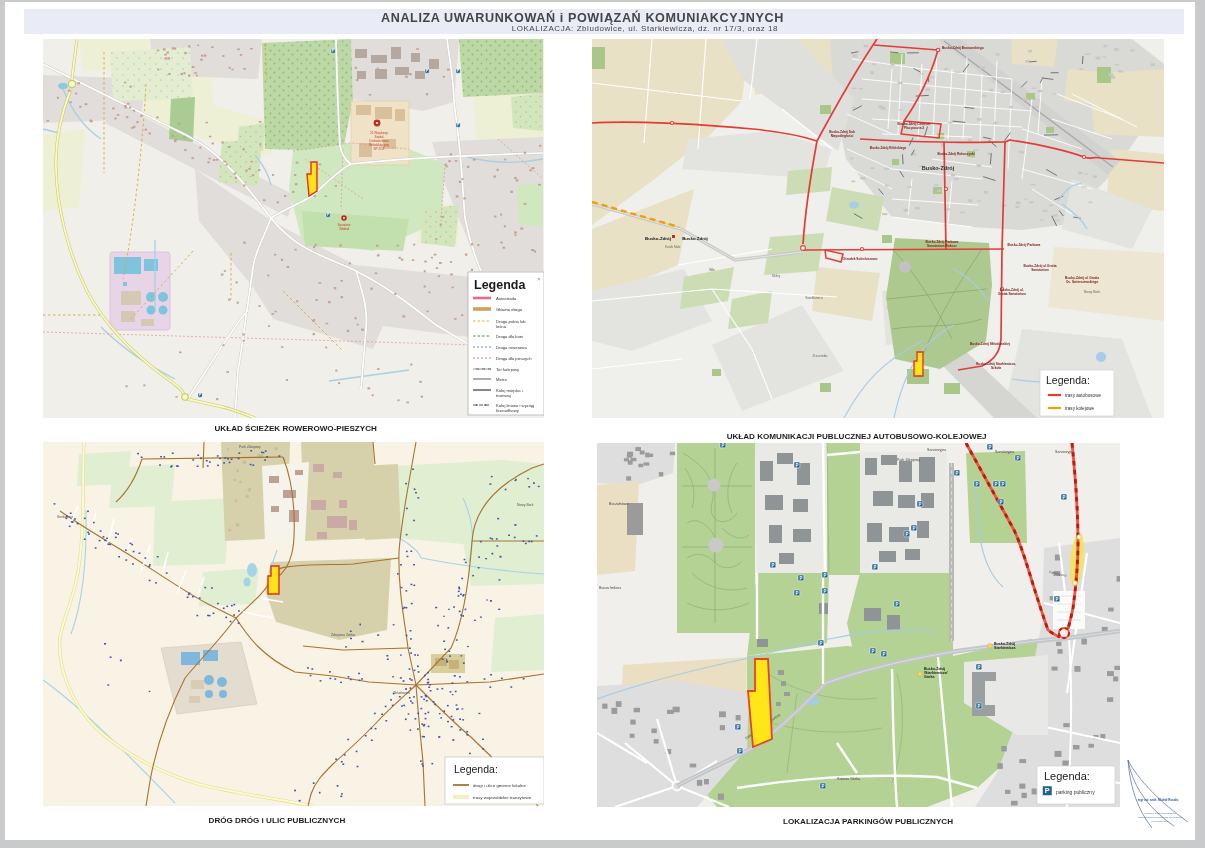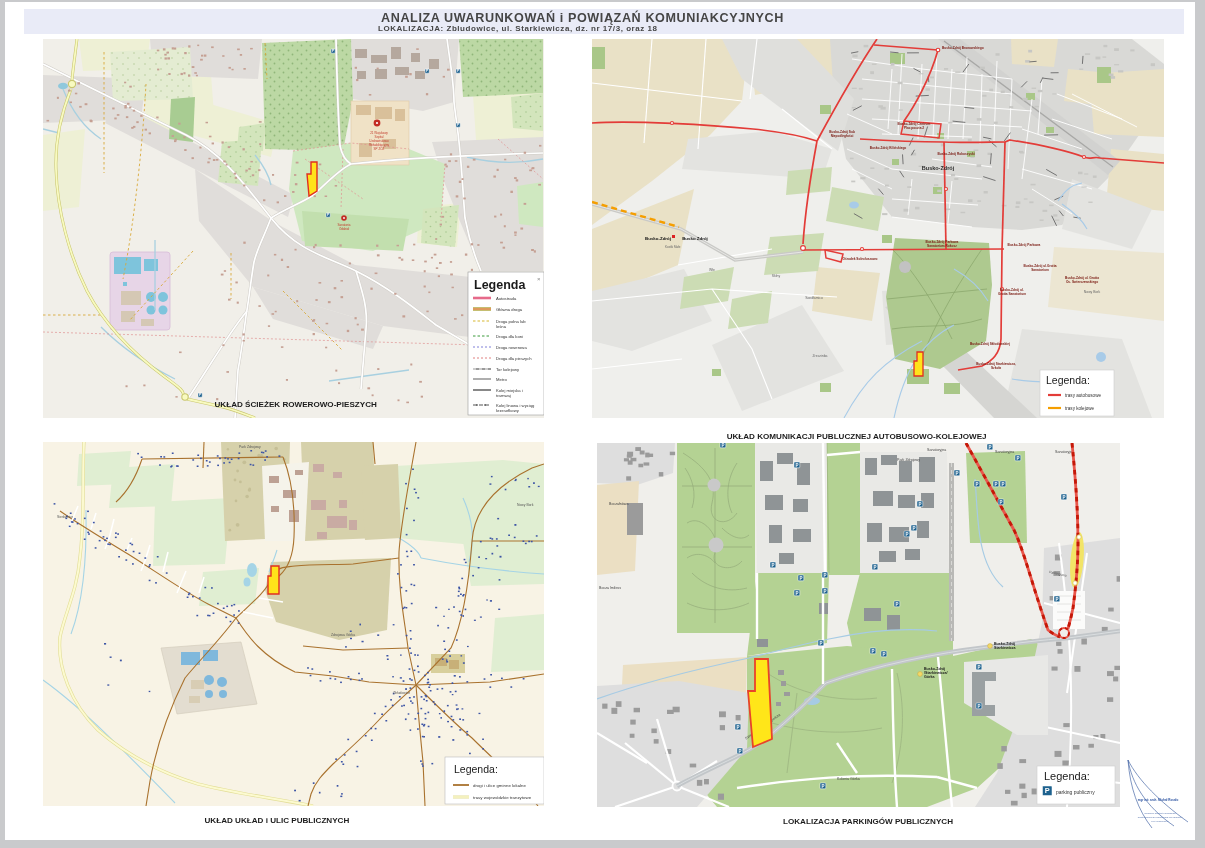--- a/index.html
+++ b/index.html
@@ -9,21 +9,21 @@
 svg{display:block;}
 svg text{font-family:"Liberation Sans",sans-serif;}
 </style></head><body>
 
 <div id="page"></div>
 
 <div class="abs" style="left:24px;top:9px;width:1160px;height:25px;background:#e9ebf7;"></div>
 
 <div class="abs" style="left:381px;top:11px;width:400px;text-align:center;font-weight:bold;font-size:12.6px;letter-spacing:0.6px;color:#454545;white-space:nowrap;">ANALIZA UWARUNKOWAŃ i POWIĄZAŃ KOMUNIAKCYJNYCH</div>
 
-<div class="abs" style="left:378px;top:23.5px;width:400px;text-align:left;font-weight:bold;font-size:8px;letter-spacing:0.55px;color:#454545;white-space:nowrap;">LOKALIZACJA: Zbludowice, ul. Starkiewicza, dz. nr 17/3, oraz 18</div>
+<div class="abs" style="left:378px;top:23.5px;width:400px;text-align:right;font-weight:normal;font-size:8px;letter-spacing:0.55px;color:#454545;white-space:nowrap;">LOKALIZACJA: Zbludowice, ul. Starkiewicza, dz. nr 17/3, oraz 18</div>
 <svg class="abs" style="left:43px;top:39px;" width="501" height="379" viewBox="0 0 501 379">
     <defs>
       <pattern id="m1f" width="9" height="9" patternUnits="userSpaceOnUse">
         <rect width="9" height="9" fill="#bcd8a4"></rect>
         <circle cx="2.5" cy="2.5" r="0.9" fill="#90b67a"></circle>
         <circle cx="6.5" cy="6.5" r="0.9" fill="#90b67a"></circle>
       </pattern>
       <pattern id="m1f2" width="10" height="10" patternUnits="userSpaceOnUse">
         <rect width="10" height="10" fill="#d3e5bc"></rect>
         <circle cx="3" cy="3" r="0.8" fill="#a8c890"></circle>
@@ -465,21 +465,21 @@
     <line x1="430" y1="351" x2="448" y2="351" stroke="#6a6a6a" stroke-width="1.6"></line>
     <text x="453" y="352.5" font-size="4.2px" fill="#333">Kolej miejska i</text>
     <text x="453" y="357.5" font-size="4.2px" fill="#333">tramwaj</text>
     <line x1="430" y1="366" x2="448" y2="366" stroke="#2a2a2a" stroke-width="0.8" stroke-dasharray="4,2"></line>
     <circle cx="434" cy="366" r="0.8" fill="#2a2a2a"></circle>
     <circle cx="442" cy="366" r="0.8" fill="#2a2a2a"></circle>
     <text x="453" y="367.5" font-size="4.2px" fill="#333">Kolej linowa i wyciąg</text>
     <text x="453" y="372.5" font-size="4.2px" fill="#333">krzesełkowy</text>
   </svg>
 
-<div class="cap" style="left:95.7px;top:400px;">UKŁAD ŚCIEŻEK ROWEROWO-PIESZYCH</div>
+<div class="cap" style="left:95.7px;top:424px;">UKŁAD ŚCIEŻEK ROWEROWO-PIESZYCH</div>
 <svg class="abs" style="left:592px;top:39px;" width="572" height="379" viewBox="0 0 572 379">
     <rect width="572" height="379" fill="#efefec"></rect>
     <g fill="#e9e1c6">
       <polygon points="0,0 157,0 150,62 118,96 60,142 0,186"></polygon>
       <polygon points="0,190 102,150 86,226 0,262"></polygon>
       <polygon points="157,0 252,0 246,40 163,56"></polygon>
       <polygon points="225,228 288,234 280,282 220,272"></polygon>
       <polygon points="380,150 420,155 415,185 376,180"></polygon>
     </g>
     <polygon points="238,0 540,0 572,25 572,60 520,135 470,186 430,191 380,188 300,178 254,120 242,60" fill="#d9d9d6"></polygon>
@@ -1266,21 +1266,21 @@
     <polygon points="228,124 236,124 236,152 225,152 225,134 228,134" fill="#ffe31a" stroke="#e03020" stroke-width="1.4"></polygon>
     <rect x="402" y="315" width="99" height="47" fill="#ffffff" stroke="#bbb" stroke-width="0.6"></rect>
     <text x="411" y="331" font-size="10.5px" fill="#1a1a1a">Legenda:</text>
     <line x1="410" y1="343" x2="426" y2="343" stroke="#a9722e" stroke-width="1.8"></line>
     <text x="430" y="345" font-size="4.4px" fill="#333">drogi i ulice gminne lokalne</text>
     <line x1="410" y1="355" x2="426" y2="355" stroke="#e2dd96" stroke-width="3"></line>
     <line x1="410" y1="355" x2="426" y2="355" stroke="#fcfad0" stroke-width="1.4"></line>
     <text x="430" y="357" font-size="4.4px" fill="#333">trasy wojewódzkie tranzytowe</text>
   </svg>
 
-<div class="cap" style="left:76.9px;top:816px;">UKŁAD UKŁAD i ULIC PUBLICZNYCH</div>
+<div class="cap" style="left:76.9px;top:816px;">DRÓG DRÓG i ULIC PUBLICZNYCH</div>
 <svg class="abs" style="left:597px;top:443px;" width="523" height="364" viewBox="0 0 523 364">
     <rect width="523" height="364" fill="#f0efeb"></rect>
     <polygon points="0,0 78,0 76,30 40,42 0,40" fill="#dedede"></polygon>
     <rect x="26.9" y="15.2" width="5.1" height="3.2" fill="#9b9b9b"></rect>
     <rect x="30.7" y="17.4" width="4.9" height="4.3" fill="#9b9b9b"></rect>
     <rect x="72.8" y="8.7" width="5.3" height="3.5" fill="#9b9b9b"></rect>
     <rect x="41.4" y="20.7" width="4.8" height="3.6" fill="#9b9b9b"></rect>
     <rect x="33.5" y="14.8" width="5.9" height="3.5" fill="#9b9b9b"></rect>
     <rect x="50.3" y="10.6" width="5.8" height="3.4" fill="#9b9b9b"></rect>
     <rect x="30.1" y="8.7" width="6.0" height="4.9" fill="#9b9b9b"></rect>

